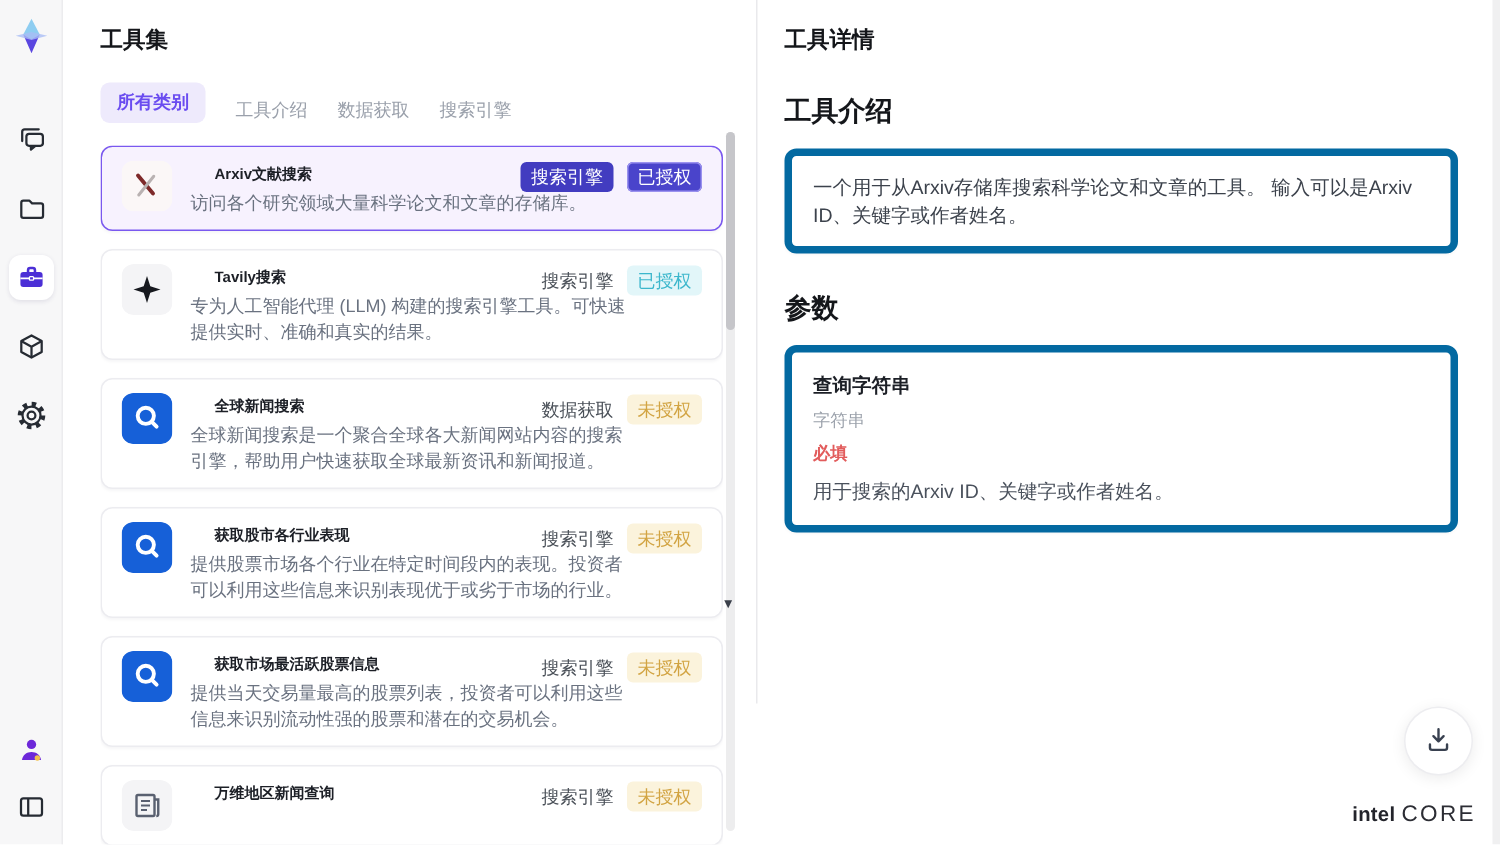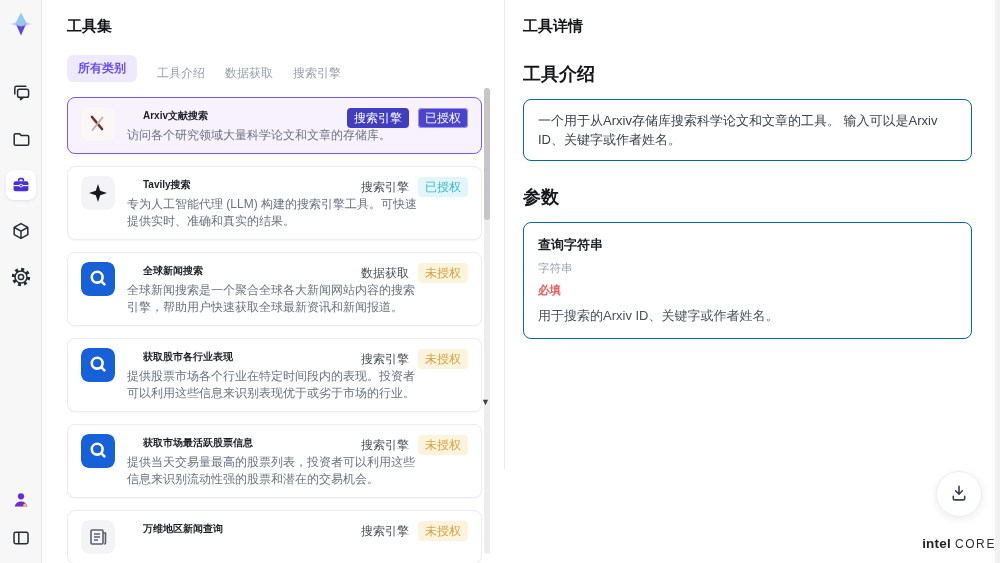--- a/index.html
+++ b/index.html
@@ -45,35 +45,35 @@
   .badge.yellow { background:#fbf3dc; color:#d2a443; }
   .scrollbar { position:absolute; left:441px; top:88px; width:6px; height:466px;
     background:#ededee; border-radius:3px; cursor:pointer; }
   .scroll-thumb { width:6px; height:132px; background:#c6c6ca; border-radius:3px; }
   .scroll-arrow { position:absolute; left:438px; bottom:22px; font-size:9px; color:#3a3f4a; cursor:pointer; }
   
   .detail-panel { position:absolute; left:504px; top:0; width:490px; height:469px;
     border-left:1px solid #e9e9ec; padding:17px 22px 0 18px; }
   .detail-title { font-size:15px; font-weight:bold; margin:0 0 26px; color:#14161a; }
   .section-h { font-size:18px; font-weight:bold; margin:0 0 13px; color:#14161a; }
-  .box { border:1px solid #0369a1; border-radius:8px; background:#fff;
+  .box { border:5px solid #0369a1; border-radius:8px; background:#fff;
     padding:11px 14px; margin-bottom:24px; box-shadow:0 1px 2px rgba(20,20,40,.03); }
   .intro-text { font-size:13px; color:#3c424c; margin:0; line-height:19px; }
   .param-head { display:flex; align-items:baseline; gap:7px; margin:2px 0 9px;flex-direction:column; }
   .p-name { font-size:13px; font-weight:bold; color:#1c1f26; }
   .p-type { font-size:11.5px; color:#9ba1ab; }
   .p-req { font-size:11.5px; color:#e25c5c;font-weight:bold; }
   .p-desc { font-size:13px; color:#4a515c; margin:0 0 2px; }
   
   .fab { position:absolute; right:18px; bottom:46px; width:46px; height:46px; border-radius:50%;
     background:#fff; border:1px solid #ededf0; box-shadow:0 2px 10px rgba(0,0,0,.08);
     display:flex; align-items:center; justify-content:center; cursor:pointer; }
-  .brand { position:absolute; right:4px; bottom:12px; color:#23242b; display:flex; align-items:baseline; }
+  .brand { position:absolute; right:16px; bottom:12px; color:#23242b; display:flex; align-items:baseline; }
   .brand .intel { font-size:13.5px; font-weight:bold; letter-spacing:.2px; }
-  .brand .core { margin-left:4px; font-size:12px; font-weight:normal; letter-spacing:1.6px;
+  .brand .core { margin-left:4px; font-size:15px; font-weight:normal; letter-spacing:1.6px;
     text-transform:uppercase; color:#2c2d34; }
   .window-strip { position:absolute; right:0; top:0; width:5px; height:563px; background:#f0f0f1; }
 </style>
 </head>
 <body>
 
 <aside class="sidebar">
   <div class="logo">
     <svg width="28" height="28" viewBox="0 0 28 28">
       <path d="M14 2.5 19.5 13 14 16.2 8.5 13Z" fill="#8ecdf1"></path>

